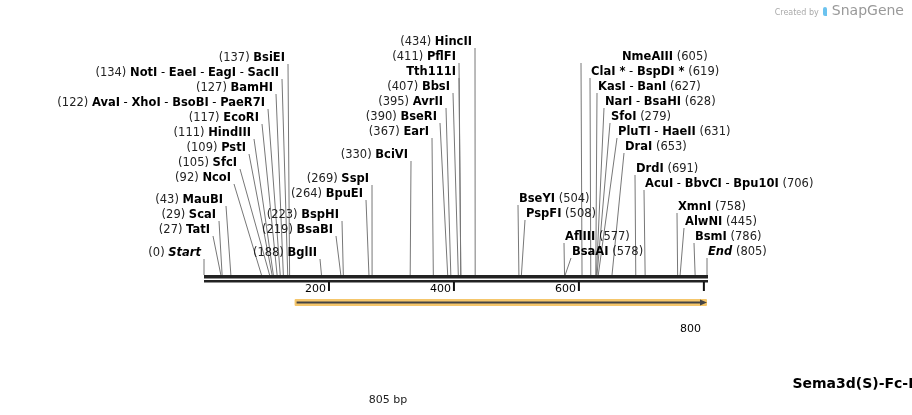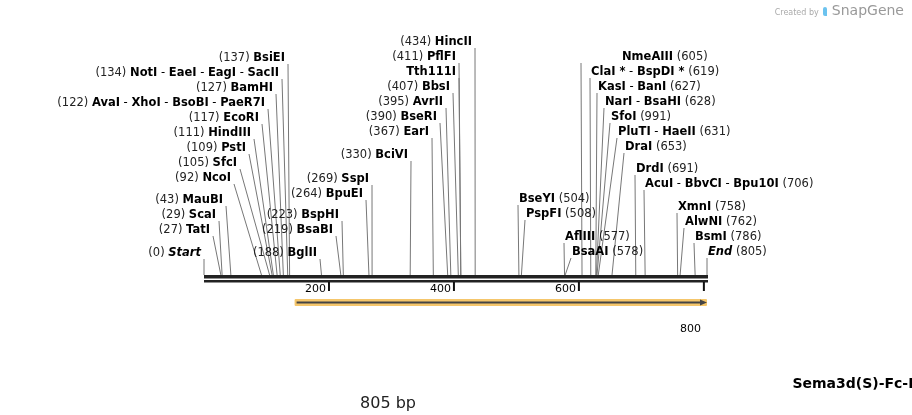--- a/index.html
+++ b/index.html
@@ -7,21 +7,21 @@
   #map{position:absolute;left:0;top:0;}
   .lbl{position:absolute;white-space:nowrap;font-size:11.5px;line-height:14px;}
   .lbl .pos{font-weight:normal;color:#222;}
   .lbl .nm{font-weight:bold;}
   .lbl .it{font-style:italic;font-weight:bold;}
   .lbl .sep{font-weight:normal;}
   .credit{position:absolute;right:8px;top:2px;font-size:8px;color:#aaa;}
   .credit .brand{color:#999;font-size:14px;}
   .credit .logo{display:inline-block;width:4px;height:9px;background:#6cc3ef;border-radius:2px 2px 0 2px;vertical-align:-1px;margin:0 2px;}
   .title{position:absolute;left:0;width:912px;top:375px;text-align:right;font-weight:bold;font-size:14px;padding-left:21px;}
-  .subtitle{position:absolute;left:0;width:776px;top:393px;text-align:center;font-size:16px;color:#222;}
+  .subtitle{position:absolute;left:0;width:776px;top:393px;text-align:center;font-size:11px;color:#222;}
   .tick{position:absolute;font-size:11px;}
 </style>
 </head>
 <body>
 
 <svg id="map" width="912" height="415" xmlns="http://www.w3.org/2000/svg">
   <g id="leader-lines" stroke="#777" stroke-width="1" fill="none">
       <line x1="288" y1="64" x2="289.60372670807453" y2="275"></line>
       <line x1="282" y1="79" x2="287.7291925465838" y2="275"></line>
       <line x1="276" y1="94" x2="283.3552795031056" y2="275"></line>
@@ -107,29 +107,29 @@
     <div class="lbl" style="right: 475px; top: 109px;"><span class="pos">(390)</span>  <span><span class="nm">BseRI</span></span></div>
     <div class="lbl" style="right: 469px; top: 94px;"><span class="pos">(395)</span>  <span><span class="nm">AvrII</span></span></div>
     <div class="lbl" style="right: 462px; top: 79px;"><span class="pos">(407)</span>  <span><span class="nm">BbsI</span></span></div>
     <div class="lbl" style="right: 456px; top: 64px;"><span><span class="nm">Tth111I</span></span></div>
     <div class="lbl" style="right: 456px; top: 49px;"><span class="pos">(411)</span>  <span><span class="nm">PflFI</span></span></div>
     <div class="lbl" style="right: 440px; top: 34px;"><span class="pos">(434)</span>  <span><span class="nm">HincII</span></span></div>
     <div class="lbl" style="left: 582px; top: 49px; margin-left: 40px;"><span><span class="nm">NmeAIII</span></span>    <span class="pos">(605)</span></div>
     <div class="lbl" style="left: 591px; top: 64px;"><span><span class="nm">ClaI *</span><span class="sep">  -  </span><span class="nm">BspDI *</span></span>    <span class="pos">(619)</span></div>
     <div class="lbl" style="left: 598px; top: 79px;"><span><span class="nm">KasI</span><span class="sep">  -  </span><span class="nm">BanI</span></span>    <span class="pos">(627)</span></div>
     <div class="lbl" style="left: 605px; top: 94px;"><span><span class="nm">NarI</span><span class="sep">  -  </span><span class="nm">BsaHI</span></span>    <span class="pos">(628)</span></div>
-    <div class="lbl" style="left: 611px; top: 109px;"><span><span class="nm">SfoI</span></span>    <span class="pos">(991)</span></div>
+    <div class="lbl" style="left: 611px; top: 109px;"><span><span class="nm">SfoI</span></span>    <span class="pos">(279)</span></div>
     <div class="lbl" style="left: 618px; top: 124px;"><span><span class="nm">PluTI</span><span class="sep">  -  </span><span class="nm">HaeII</span></span>    <span class="pos">(631)</span></div>
     <div class="lbl" style="left: 625px; top: 139px;"><span><span class="nm">DraI</span></span>    <span class="pos">(653)</span></div>
     <div class="lbl" style="left: 636px; top: 161px;"><span><span class="nm">DrdI</span></span>    <span class="pos">(691)</span></div>
     <div class="lbl" style="left: 645px; top: 176px;"><span><span class="nm">AcuI</span><span class="sep">  -  </span><span class="nm">BbvCI</span><span class="sep">  -  </span><span class="nm">Bpu10I</span></span>    <span class="pos">(706)</span></div>
     <div class="lbl" style="left: 519px; top: 191px;"><span><span class="nm">BseYI</span></span>    <span class="pos">(504)</span></div>
     <div class="lbl" style="left: 526px; top: 206px;"><span><span class="nm">PspFI</span></span>    <span class="pos">(508)</span></div>
     <div class="lbl" style="left: 678px; top: 199px;"><span><span class="nm">XmnI</span></span>    <span class="pos">(758)</span></div>
-    <div class="lbl" style="left: 685px; top: 214px;"><span><span class="nm">AlwNI</span></span>    <span class="pos">(762)</span></div>
+    <div class="lbl" style="left: 685px; top: 214px;"><span><span class="nm">AlwNI</span></span>    <span class="pos">(445)</span></div>
     <div class="lbl" style="left: 565px; top: 229px;"><span><span class="nm">AflIII</span></span>    <span class="pos">(577)</span></div>
     <div class="lbl" style="left: 695px; top: 229px;"><span><span class="nm">BsmI</span></span>    <span class="pos">(786)</span></div>
     <div class="lbl" style="left: 572px; top: 244px;"><span><span class="nm">BsaAI</span></span>    <span class="pos">(578)</span></div>
     <div class="lbl" style="left: 708px; top: 244px;"><span><span class="it">End</span></span>    <span class="pos">(805)</span></div>
   </div>
 <div id="ticklabels">
     <div class="tick" style="right: 586.031px; top: 282px;">200</div>
     <div class="tick" style="right: 461.062px; top: 282px;">400</div>
     <div class="tick" style="right: 336.093px; top: 282px;">600</div>
     <div class="tick" style="right: 211.124px; top: 282px; margin-top: 40px;">800</div>

